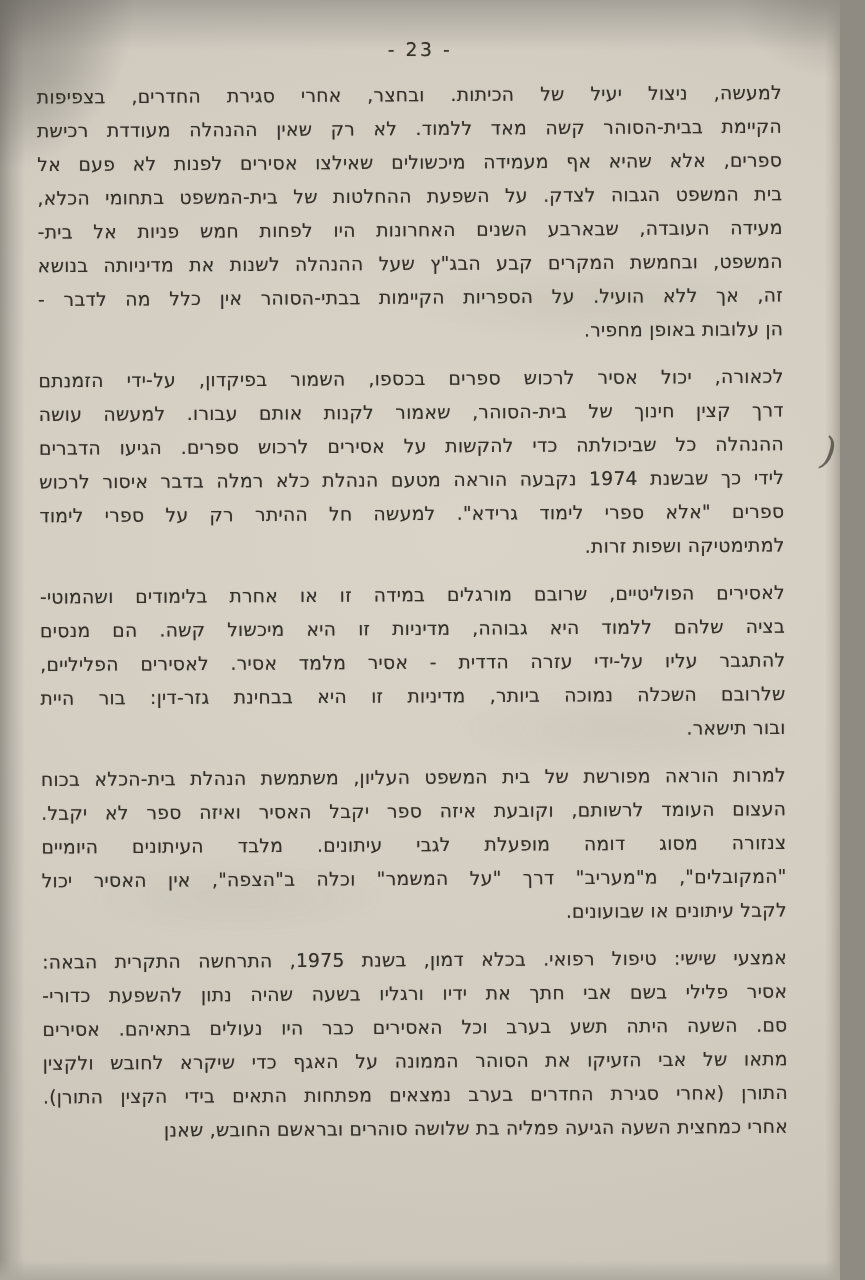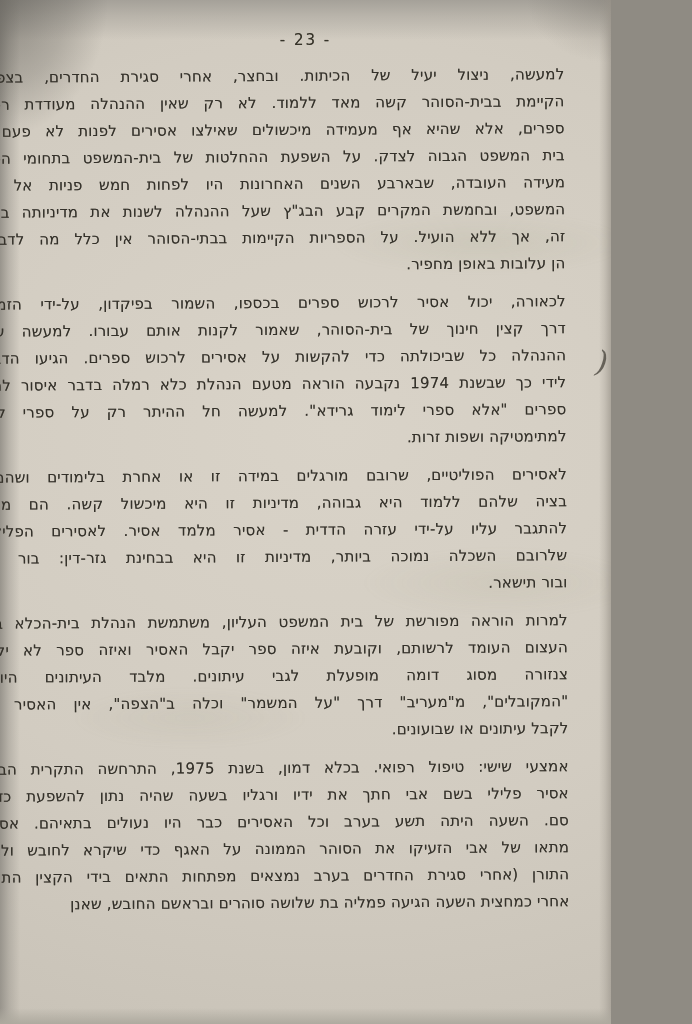--- a/index.html
+++ b/index.html
@@ -6,21 +6,21 @@
     margin: 0;
     padding: 0;
     width: 692px;
     height: 1024px;
     overflow: hidden;
     background: #8f8b83;
     font-family: "DejaVu Sans", sans-serif;
   }
   .page {
     position: relative;
-    width: 611px;
+    width: 672px;
     height: 1024px;
     background:
       radial-gradient(ellipse 950px 780px at 55% 42%, #d9d3c8 0%, #d2ccc1 50%, #c9c3b8 82%, #beb8ad 100%);
     overflow: hidden;
   }
   
   .shadow-top {
     position: absolute; top: 0; left: 0; right: 0; height: 40px;
     background: linear-gradient(#a5a199 0%, rgba(165,161,153,0.55) 40%, rgba(165,161,153,0) 100%);
     pointer-events: none;

